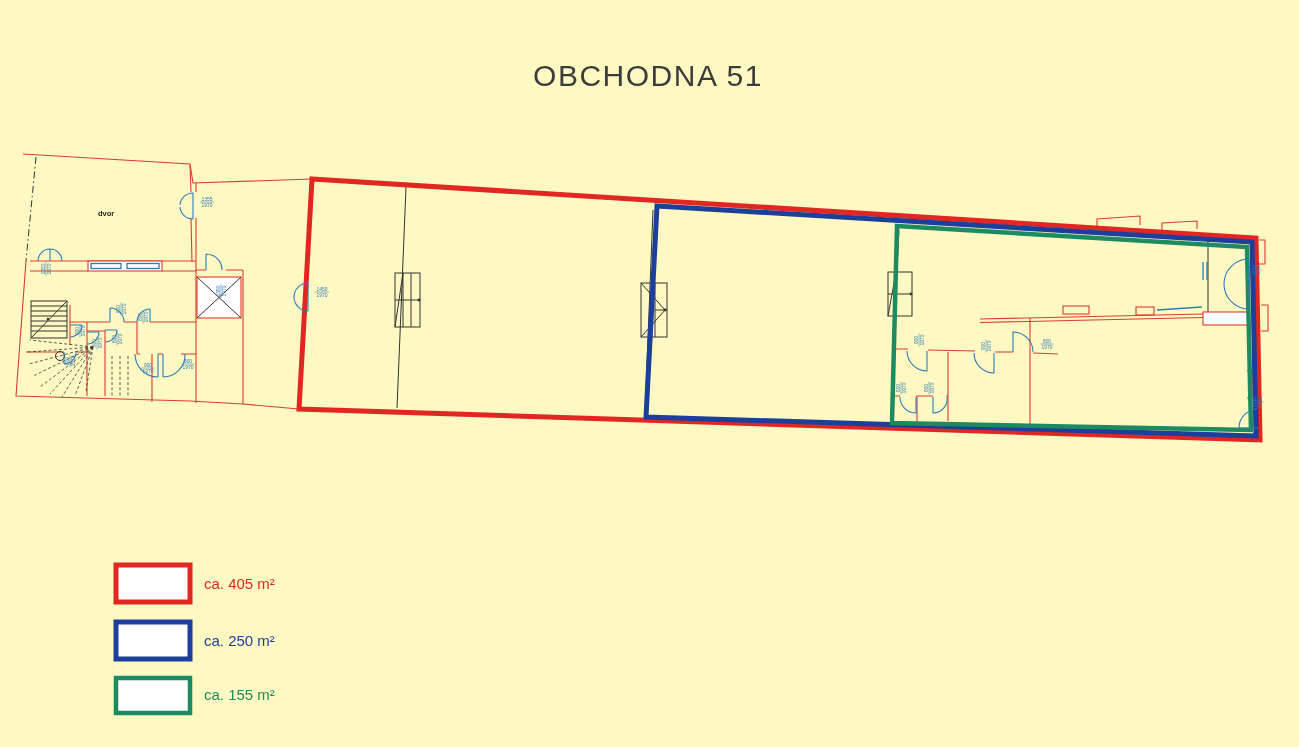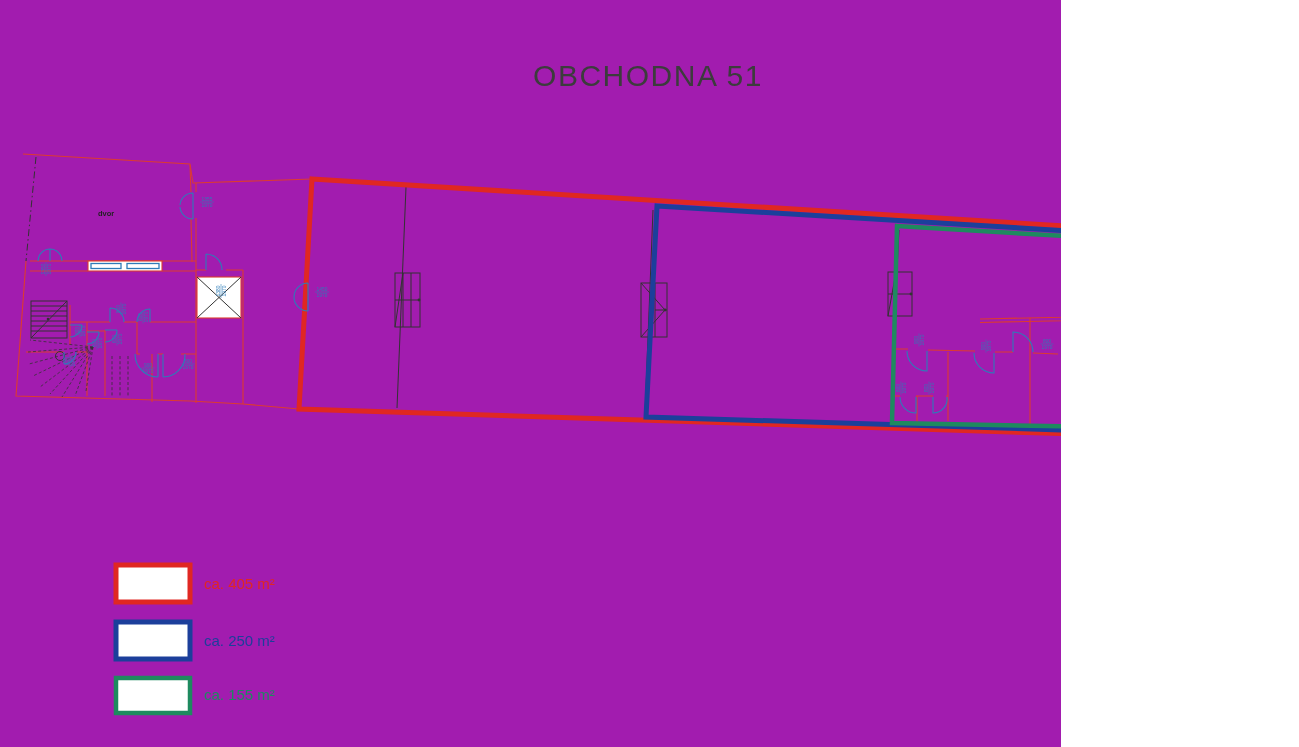--- a/index.html
+++ b/index.html
@@ -1,16 +1,16 @@
 <!DOCTYPE html>
 <html><head>
 <meta charset="utf-8">
 <style>
   html,body{margin:0;padding:0;background:#fff;}
-  .page{position:relative;width:1061px;height:747px;background:#a21caf;overflow:hidden;
+  .page{position:relative;width:1299px;height:747px;background:#fef9c3;overflow:hidden;
         font-family:"Liberation Sans",sans-serif;}
   svg{position:absolute;left:0;top:0;}
   .title{font:30px "Liberation Sans",sans-serif;fill:#3c3c3c;letter-spacing:1.5px;text-anchor:middle;}
   .rw{stroke:#dd3b30;stroke-width:1.1;fill:none;}
   .rwf{stroke:#dd3b30;stroke-width:1.1;fill:#fff;}
   .bk{stroke:#333;stroke-width:1;fill:none;}
   .bkd{stroke:#333;stroke-width:0.8;fill:none;stroke-dasharray:3 2.2;}
   .dash{stroke:#333;stroke-width:1;fill:none;stroke-dasharray:7 3 1.5 3;}
   .door{stroke:#2e7cb8;stroke-width:1.1;fill:none;}
   .bluewin{stroke:#2e7cb8;stroke-width:1.3;fill:none;}

